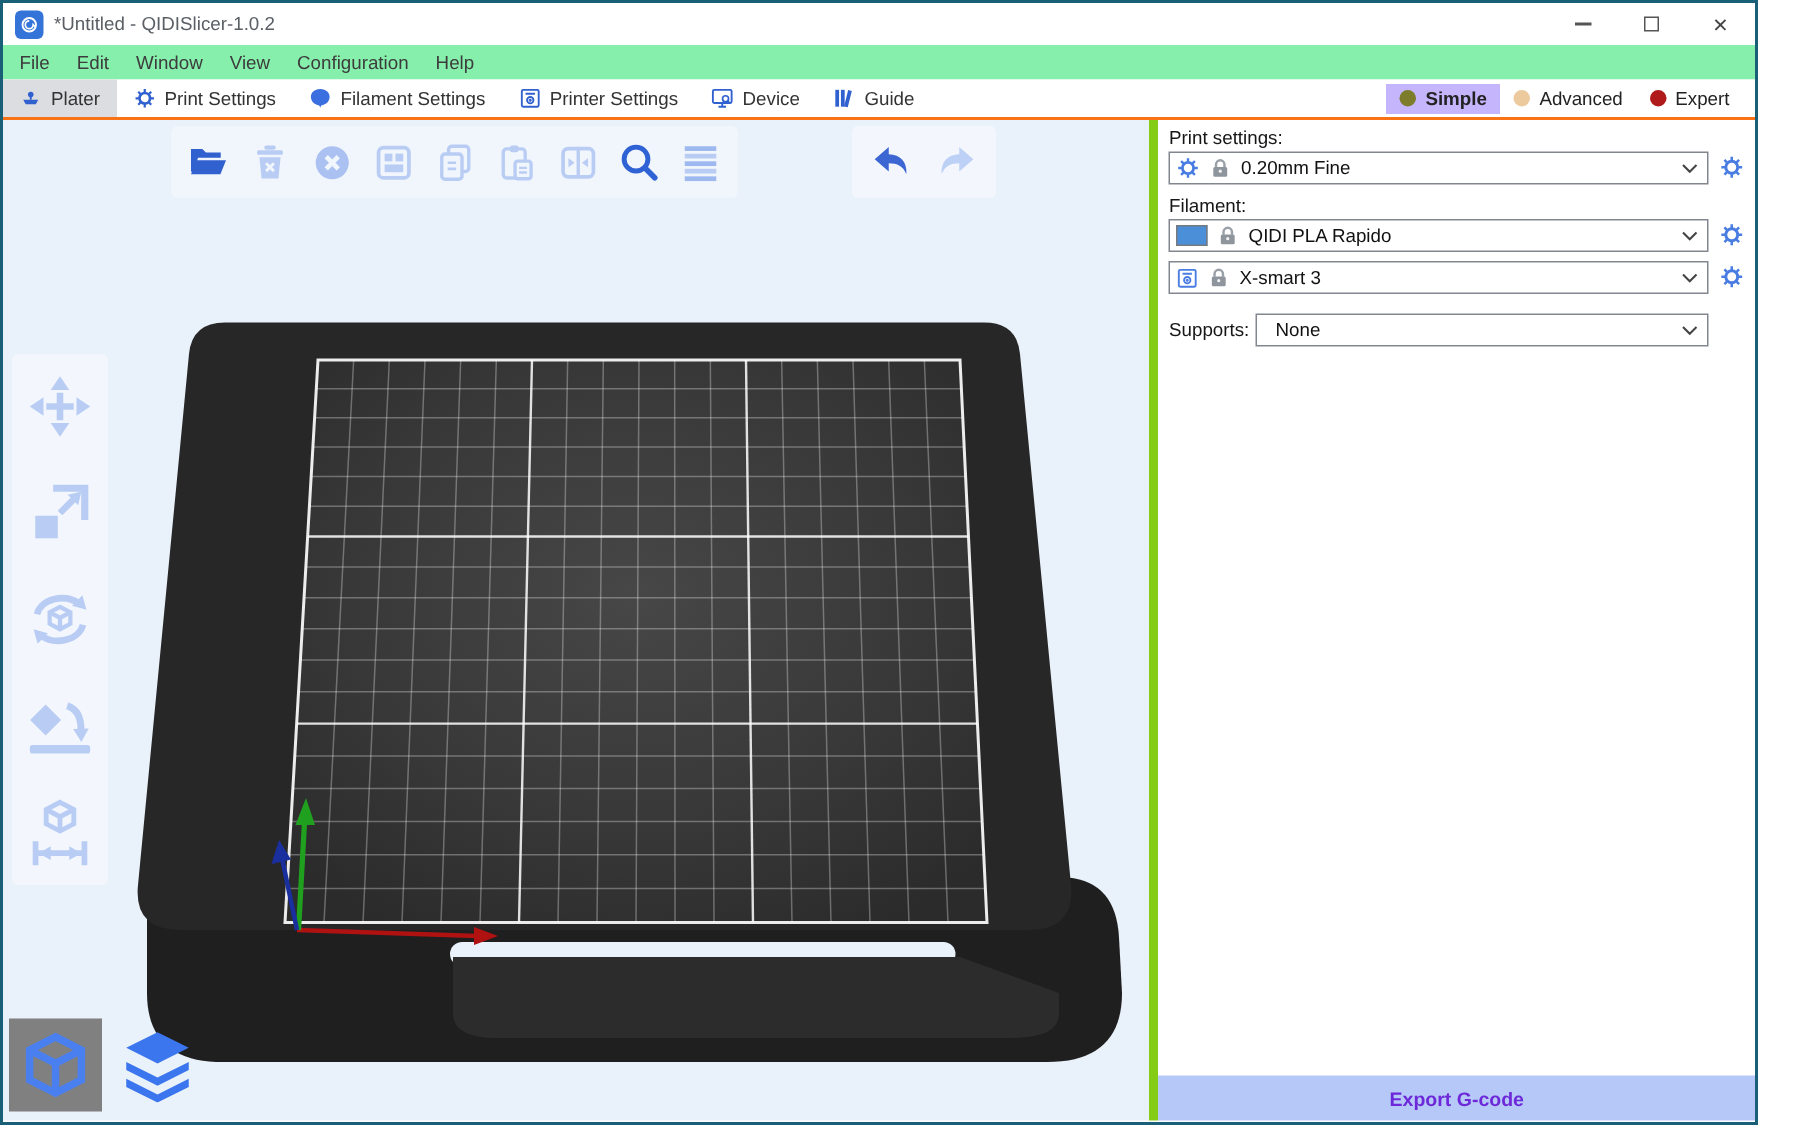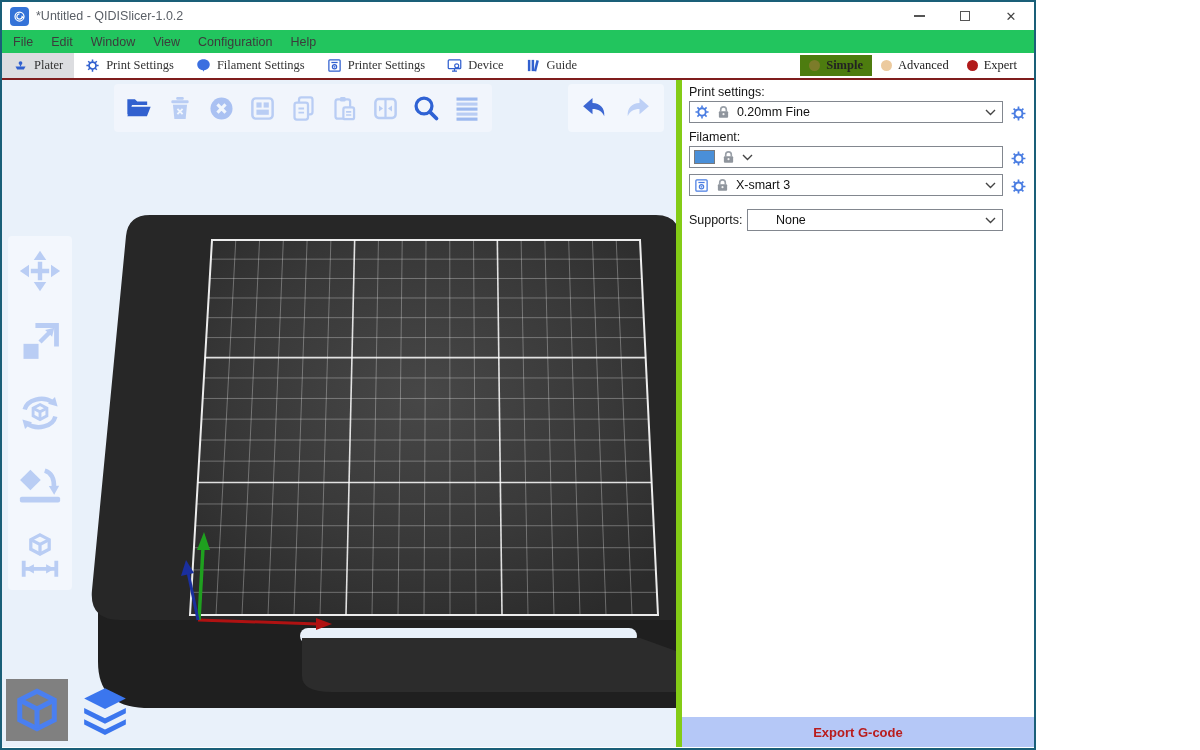--- a/index.html
+++ b/index.html
@@ -1,40 +1,40 @@
 <!DOCTYPE html>
 <html><head>
 <meta charset="utf-8">
 <style>
   * { margin:0; padding:0; box-sizing:border-box; }
   html,body { width:1200px; height:750px; font-family:"Liberation Sans", sans-serif; }
-  .window { position:relative; width:1036px; height:750px; background:#fff; border:2px solid #1a5f78; overflow:hidden; }
+  .window { position:relative; width:1172px; height:750px; background:#fff; border:2px solid #1a5f78; overflow:hidden; }
 
   
   .titlebar { height:28px; display:flex; align-items:center; background:#fff; }
   .logo { width:19px; height:19px; margin:0 7px 0 8px; border-radius:4px; background:#3473d8; display:flex; align-items:center; justify-content:center; }
   .title-text { font-size:12.5px; color:#5a5f66; }
   .win-controls { margin-left:auto; display:flex; height:100%; }
   .win-btn { width:46px; height:100%; display:flex; align-items:center; justify-content:center; color:#444; }
   .wb-min { width:11px; height:1.5px; background:#555; }
   .wb-max { width:10px; height:10px; border:1.4px solid #555; }
   .wb-close { font-size:13px; color:#444; line-height:1; }
 
   
-  .menubar { height:23px; display:flex; align-items:center; background:#22c55e; padding-left:2px; }
+  .menubar { height:23px; display:flex; align-items:center; background:#86efac; padding-left:2px; }
   .menu-item { font-size:12.5px; color:#3c3c3c; padding:3px 9px; cursor:default; }
 
   
-  .tabbar { height:27px; display:flex; align-items:stretch; background:#fff; border-bottom:2px solid #7f1d1d;font-family:Liberation Serif, serif; }
+  .tabbar { height:27px; display:flex; align-items:stretch; background:#fff; border-bottom:2px solid #f97316; }
   .tab { display:flex; align-items:center; gap:6px; padding:0 11px; font-size:12.5px; color:#333; }
   .tab.active { background:#dcdde0; }
   .tab svg { flex:0 0 auto; }
   .modes { margin-left:auto; display:flex; align-items:center; padding-right:8px; }
   .mode { display:flex; align-items:center; gap:6px; padding:3px 9px; font-size:12.5px; color:#222; }
-  .mode.active { background:#4d7c0f; font-weight:bold; }
+  .mode.active { background:#c4b5fd; font-weight:bold; }
   .mode-dot { width:11px; height:11px; border-radius:50%; }
 
   
   .main { position:relative; display:flex; height:667px; }
   .viewport { position:relative; width:783px; height:100%; background:#e9f1fa; overflow:hidden; }
   .bed-svg { position:absolute; left:0; top:0; }
 
   
   .toolbar { position:absolute; left:112px; top:4px; height:48px; display:flex; align-items:center; gap:11px; padding:0 10px; background:#f1f5fc; border-radius:4px; }
   .toolbar2 { position:absolute; left:566px; top:4px; height:48px; display:flex; align-items:center; gap:12px; padding:0 12px; background:#f3f7fd; border-radius:4px; }
@@ -45,33 +45,33 @@
   .side-btn { width:46px; height:46px; display:flex; align-items:center; justify-content:center; }
 
   
   .view-toggle { position:absolute; left:4px; bottom:6px; display:flex; gap:6px; }
   .vt-btn { width:62px; height:62px; display:flex; align-items:center; justify-content:center; }
   .vt-btn.active { background:#808080; }
 
   
   .panel { position:relative; width:413px; height:100%; background:#fff; border-left:6px solid #84cc16; padding:4px 6px 0 7px; }
   .field-label { font-size:12.5px; color:#161616; height:17px; line-height:17px; }
-  .combo-row { display:flex; align-items:flex-end; margin-bottom:6px; }
+  .combo-row { display:flex; align-items:flex-start; margin-bottom:6px; }
   .combo { flex:1; height:22px; border:1px solid #82878f; background:#fff; display:flex; align-items:center; padding:0 6px 0 4px; gap:6px; }
   .combo-text { flex:1; font-size:12.5px; color:#111; white-space:nowrap; overflow:hidden; }
   .gear-btn { width:20px; height:20px; margin-left:5px; display:flex; align-items:center; justify-content:center; color:#4a7de2; }
   .swatch { width:21px; height:14px; border:1px solid #76797e; }
   .row-inline { display:flex; align-items:center;justify-content:flex-end; }
   .supports-row { margin-top:13px; margin-right:25px; }
   .supports-row .field-label { width:58px; }
   .infill-row { margin-top:8px; }
   .infill-combo { width:78px; flex:none; }
   .brim-label { margin-left:32px; margin-right:4px; }
   .checkbox { width:14px; height:14px; border:1px solid #6e6e6e; background:#fff; }
-  .export-btn { position:absolute; left:0; right:0; bottom:0; height:30px; background:#b5c8f7; color:#b91c1c; font-weight:bold; font-size:13px; display:flex; align-items:center; justify-content:center; }
+  .export-btn { position:absolute; left:0; right:0; bottom:0; height:30px; background:#b5c8f7; color:#6d28d9; font-weight:bold; font-size:13px; display:flex; align-items:center; justify-content:center; }
 
   .lbl { display:inline-block; }
   svg { display:block; }
 </style>
 </head>
 <body>
 
 <svg width="0" height="0" style="position:absolute">
   <defs>
     <g id="sym-gear" fill="none" stroke="currentColor">
@@ -421,20 +421,21 @@
         </div>
       </div>
 
       <div class="field-label">Filament:</div>
       <div class="combo-row">
         <div class="combo">
           <span class="swatch" style="background:#4a8fd8"></span>
           <svg width="15" height="15" viewBox="0 0 24 24">
               <use href="#sym-lock"></use>
             </svg>
+          <span class="combo-text">QIDI PLA Rapido</span>
           <svg width="11" height="7" viewBox="0 0 11 7">
               <path d="M1 1l4.5 4.5L10 1" stroke="#444" stroke-width="1.4" fill="none"></path>
             </svg>
         </div>
         <div class="gear-btn">
           <svg width="17" height="17" viewBox="0 0 24 24">
               <use href="#sym-gear"></use>
             </svg>
         </div>
       </div>
@@ -454,21 +455,21 @@
         </div>
         <div class="gear-btn">
           <svg width="17" height="17" viewBox="0 0 24 24">
               <use href="#sym-gear"></use>
             </svg>
         </div>
       </div>
 
       <div class="row-inline supports-row">
         <span class="field-label lbl">Supports:</span>
-        <div class="combo" style="padding-left:28px">
+        <div class="combo" style="padding-left:12px">
           <span class="combo-text">None</span>
           <svg width="11" height="7" viewBox="0 0 11 7">
               <path d="M1 1l4.5 4.5L10 1" stroke="#444" stroke-width="1.4" fill="none"></path>
             </svg>
         </div>
       </div>
 
 
       <div class="export-btn">Export G-code</div>
     </div>

